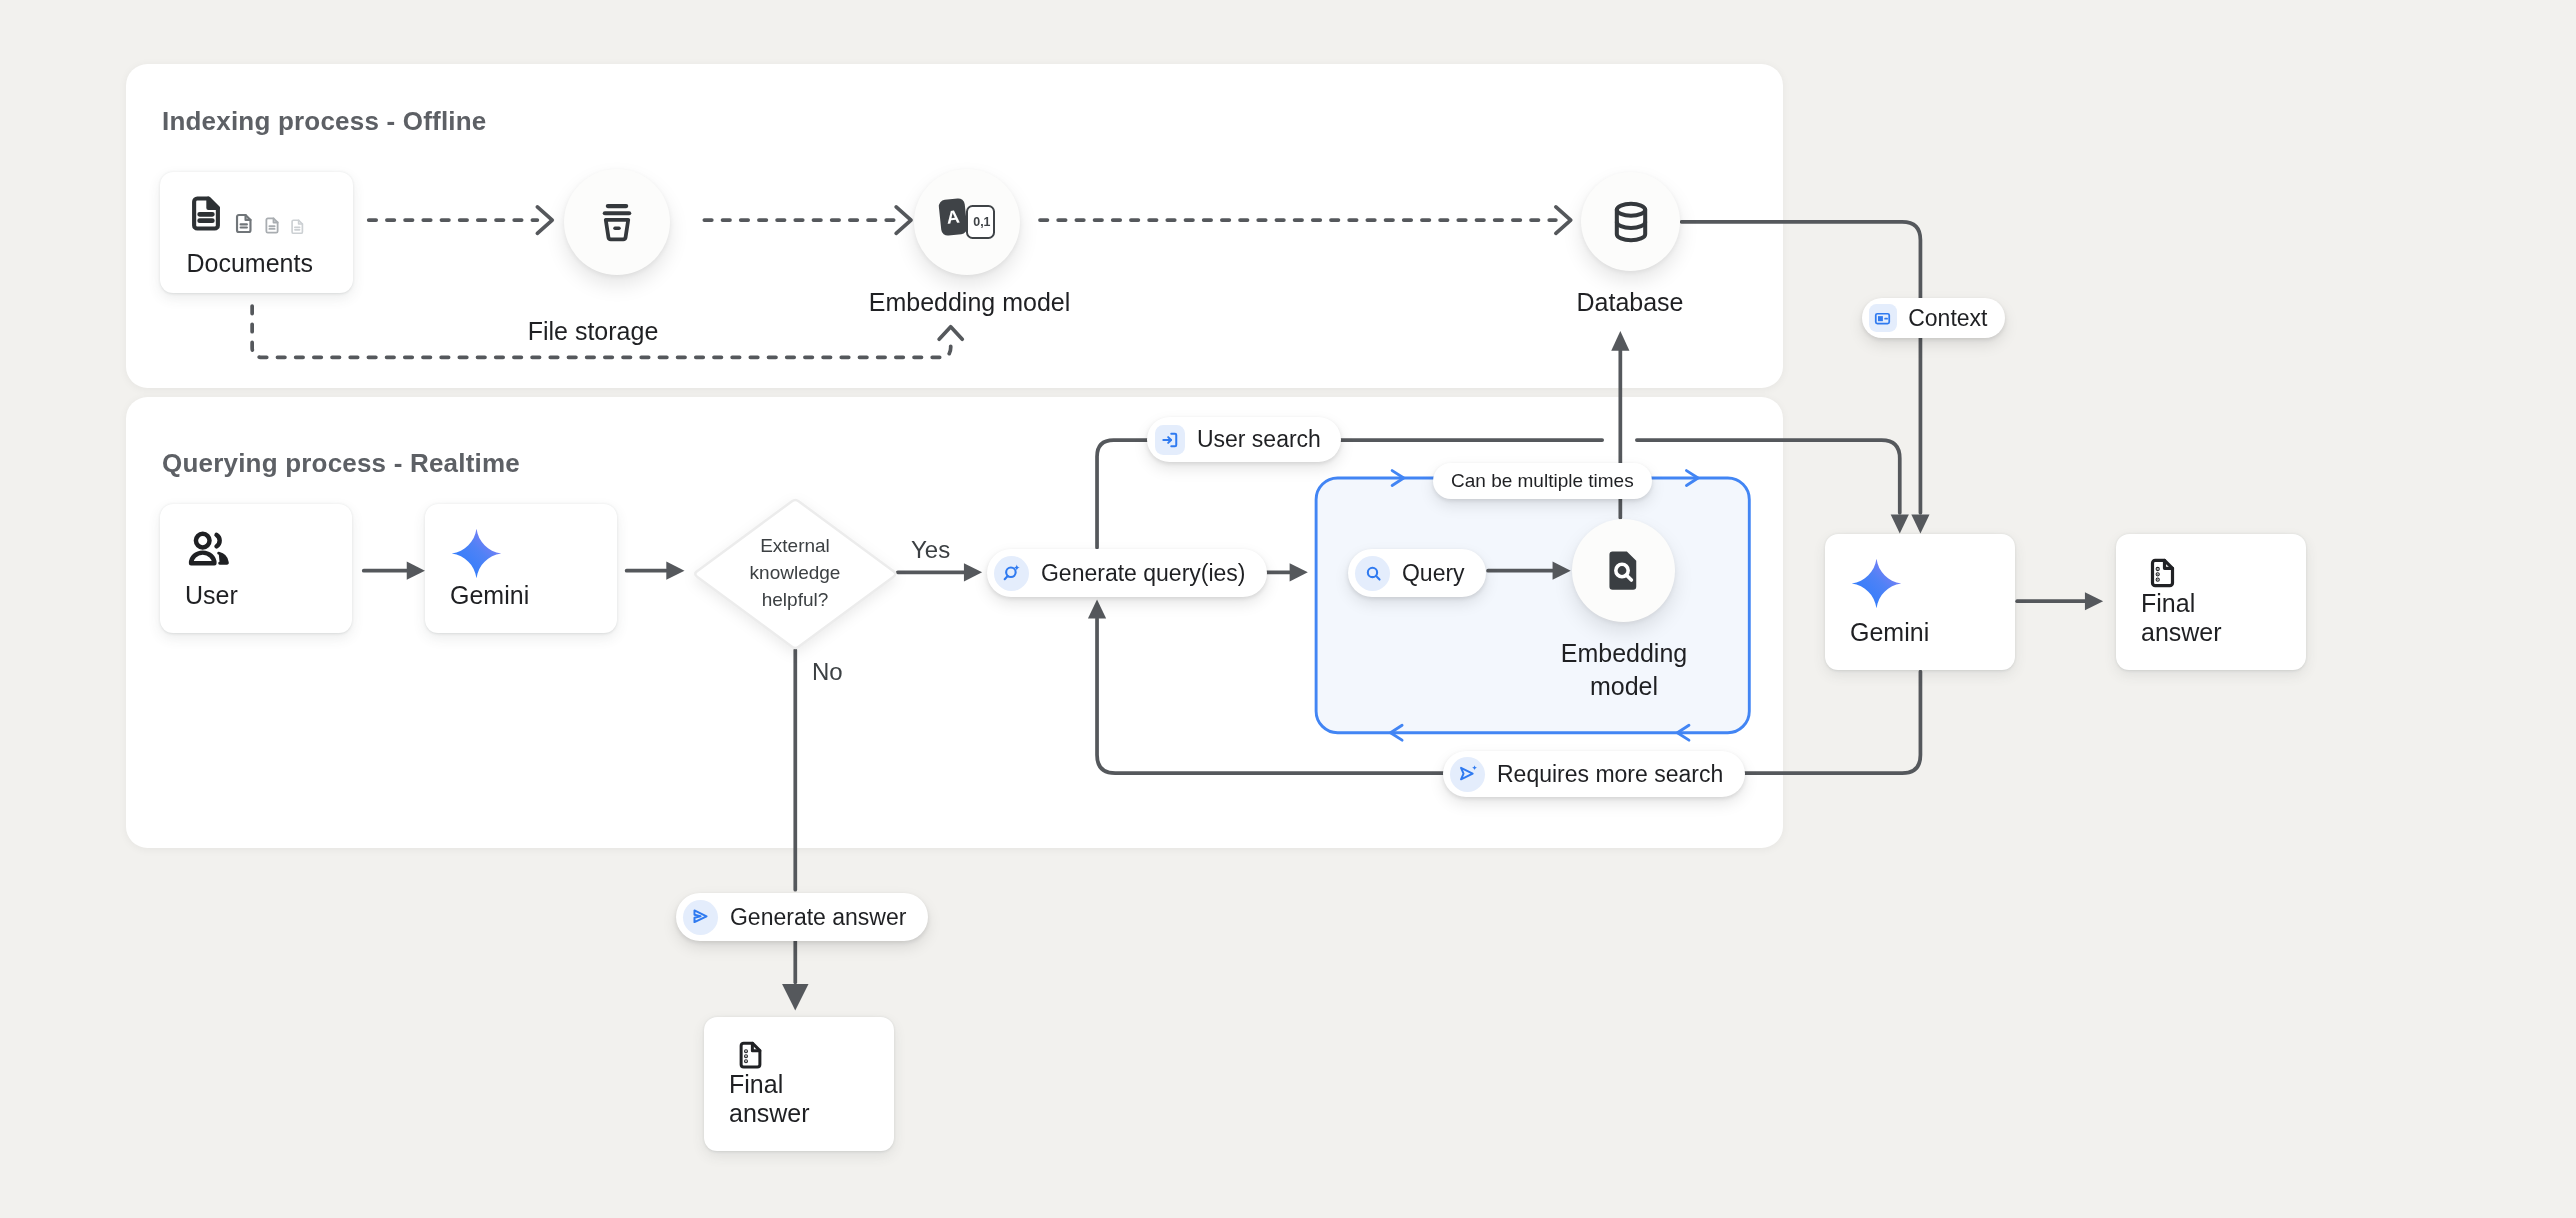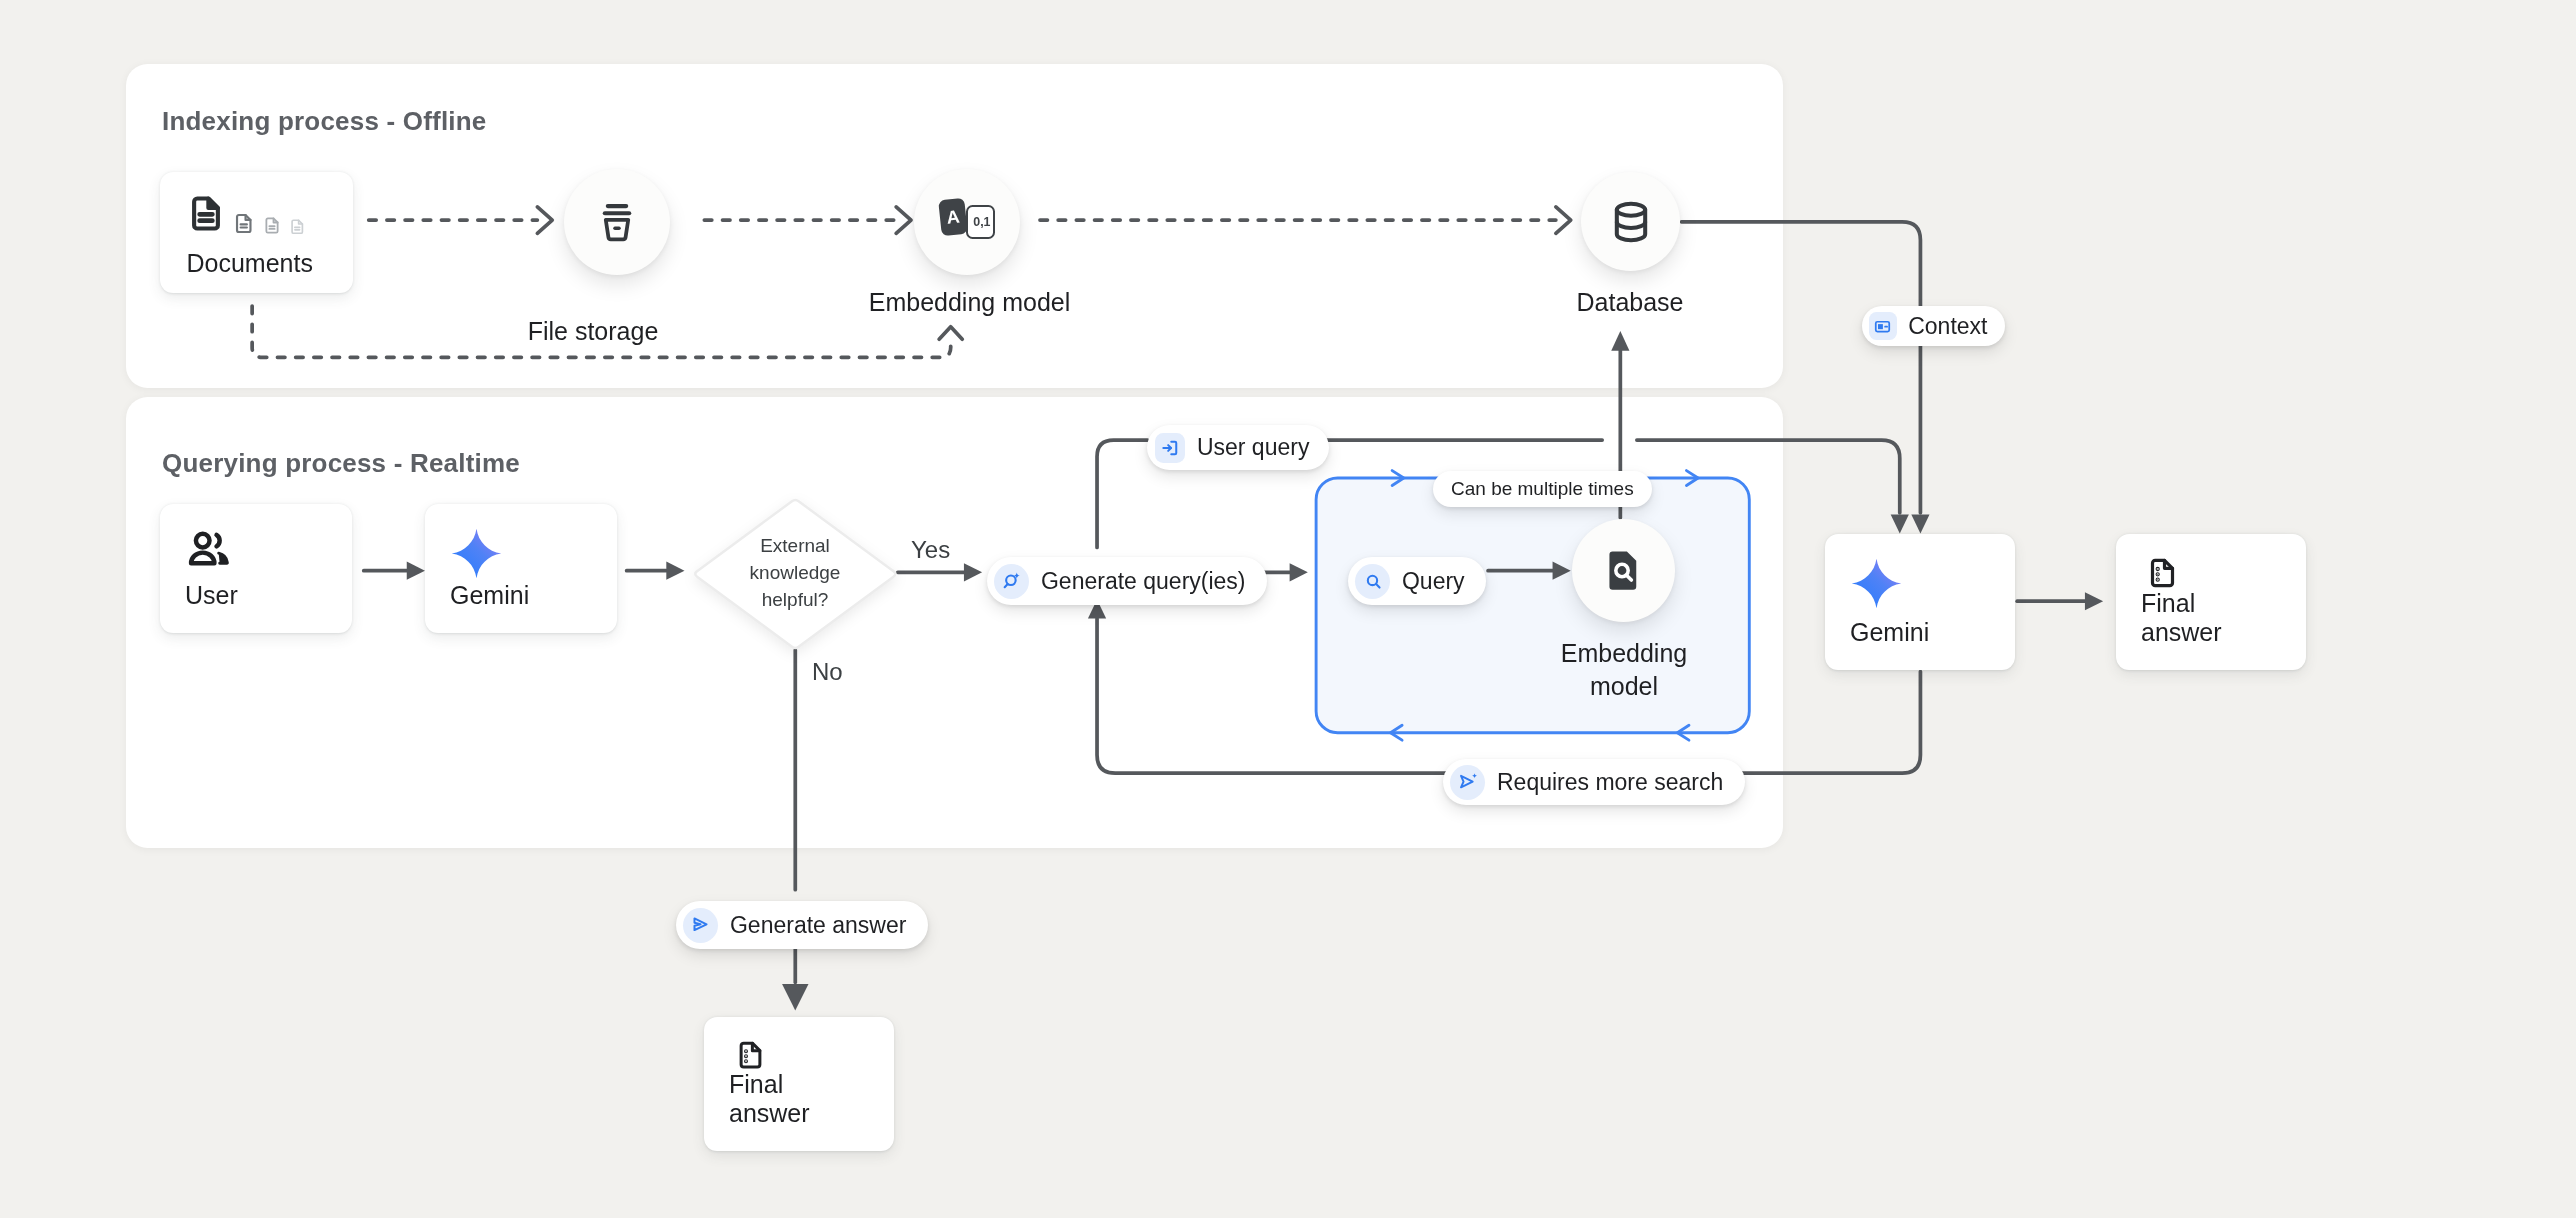--- a/index.html
+++ b/index.html
@@ -16,21 +16,21 @@
   .card{position:absolute;background:#fff;border-radius:13.2px;z-index:2;
         box-shadow:0 0.8px 2.5px rgba(60,64,67,.12),0 5px 13.2px rgba(60,64,67,.10);
         display:flex;flex-direction:column;justify-content:space-between;box-sizing:border-box;padding:23px 25px;}
   .card .node-label{font-size:25px;font-weight:500;color:var(--text-primary);}
   .circle-node{position:absolute;background:#fcfcfb;border-radius:50%;z-index:2;
         box-shadow:0 1.7px 5px rgba(0,0,0,.06),0 10px 20px rgba(0,0,0,.10);
         display:flex;align-items:center;justify-content:center;}
   .circle-label{position:absolute;text-align:center;font-size:25px;font-weight:500;color:var(--text-primary);z-index:2;}
   .pill{position:absolute;background:#fff;border-radius:826px;z-index:2;display:flex;align-items:center;gap:11.6px;
         box-shadow:0 1.7px 4.1px rgba(0,0,0,.10),0 6.6px 15px rgba(0,0,0,.10);
-        font-size:23px;color:var(--text-primary);padding:0 21.5px 0 7.4px;box-sizing:border-box;white-space:nowrap;margin-top:8px;}
+        font-size:23px;color:var(--text-primary);padding:0 21.5px 0 7.4px;box-sizing:border-box;white-space:nowrap;}
   .pill-icon{background:var(--icon-bg-blue);display:flex;align-items:center;justify-content:center;flex:0 0 auto;}
   .pill-icon.round{width:35px;height:35px;border-radius:50%;}
   .pill-icon.sq{width:30px;height:30px;border-radius:8.3px;}
   .pill.small{font-size:19px;padding:0 18px;font-weight:500;}
   .diamond-text{position:absolute;width:182px;text-align:center;font-size:19px;line-height:27px;color:#3c4043;z-index:2;}
   .edge-label{position:absolute;font-size:24px;font-weight:500;color:#3c4043;z-index:2;}
   .doc-row{display:flex;align-items:flex-end;gap:8.3px;}
   .emb-icon{position:relative;width:55px;height:48px;}
   .emb-back{position:absolute;right:0;top:7.4px;width:29px;height:34px;border:2.5px solid #3f4347;border-radius:6.6px;
             display:flex;align-items:center;justify-content:flex-end;padding-right:2px;box-sizing:border-box;
@@ -206,21 +206,21 @@
   </div>
 
   <div class="pill" style="left:1147px;top:417px;height:45px;padding:0 20px 0 8.3px;">
     <span class="pill-icon sq">
       <svg width="20" height="20" viewBox="0 0 24 24" fill="none" stroke="var(--icon-blue)" stroke-width="2.4" stroke-linecap="round" stroke-linejoin="round">
         <path d="M13.5 4.5 H18 a1.5 1.5 0 0 1 1.5 1.5 v12 a1.5 1.5 0 0 1 -1.5 1.5 h-4.5"></path>
         <path d="M4 12 H13"></path>
           <path d="M9.8 8.5 L13.3 12 L9.8 15.5"></path>
       </svg>
     </span>
-    <span>User query</span>
+    <span>User search</span>
   </div>
 
   <div class="pill small" style="left:1433px;top:463px;height:36px;">
     <span>Can be multiple times</span>
   </div>
 
   <div class="pill" style="left:1348px;top:549px;height:48px;">
     <span class="pill-icon round">
       <svg width="20.7" height="20.7" viewBox="0 0 24 24" fill="none" stroke="var(--icon-blue)" stroke-width="2.4" stroke-linecap="round">
         <circle cx="11" cy="11" r="5.4"></circle>

